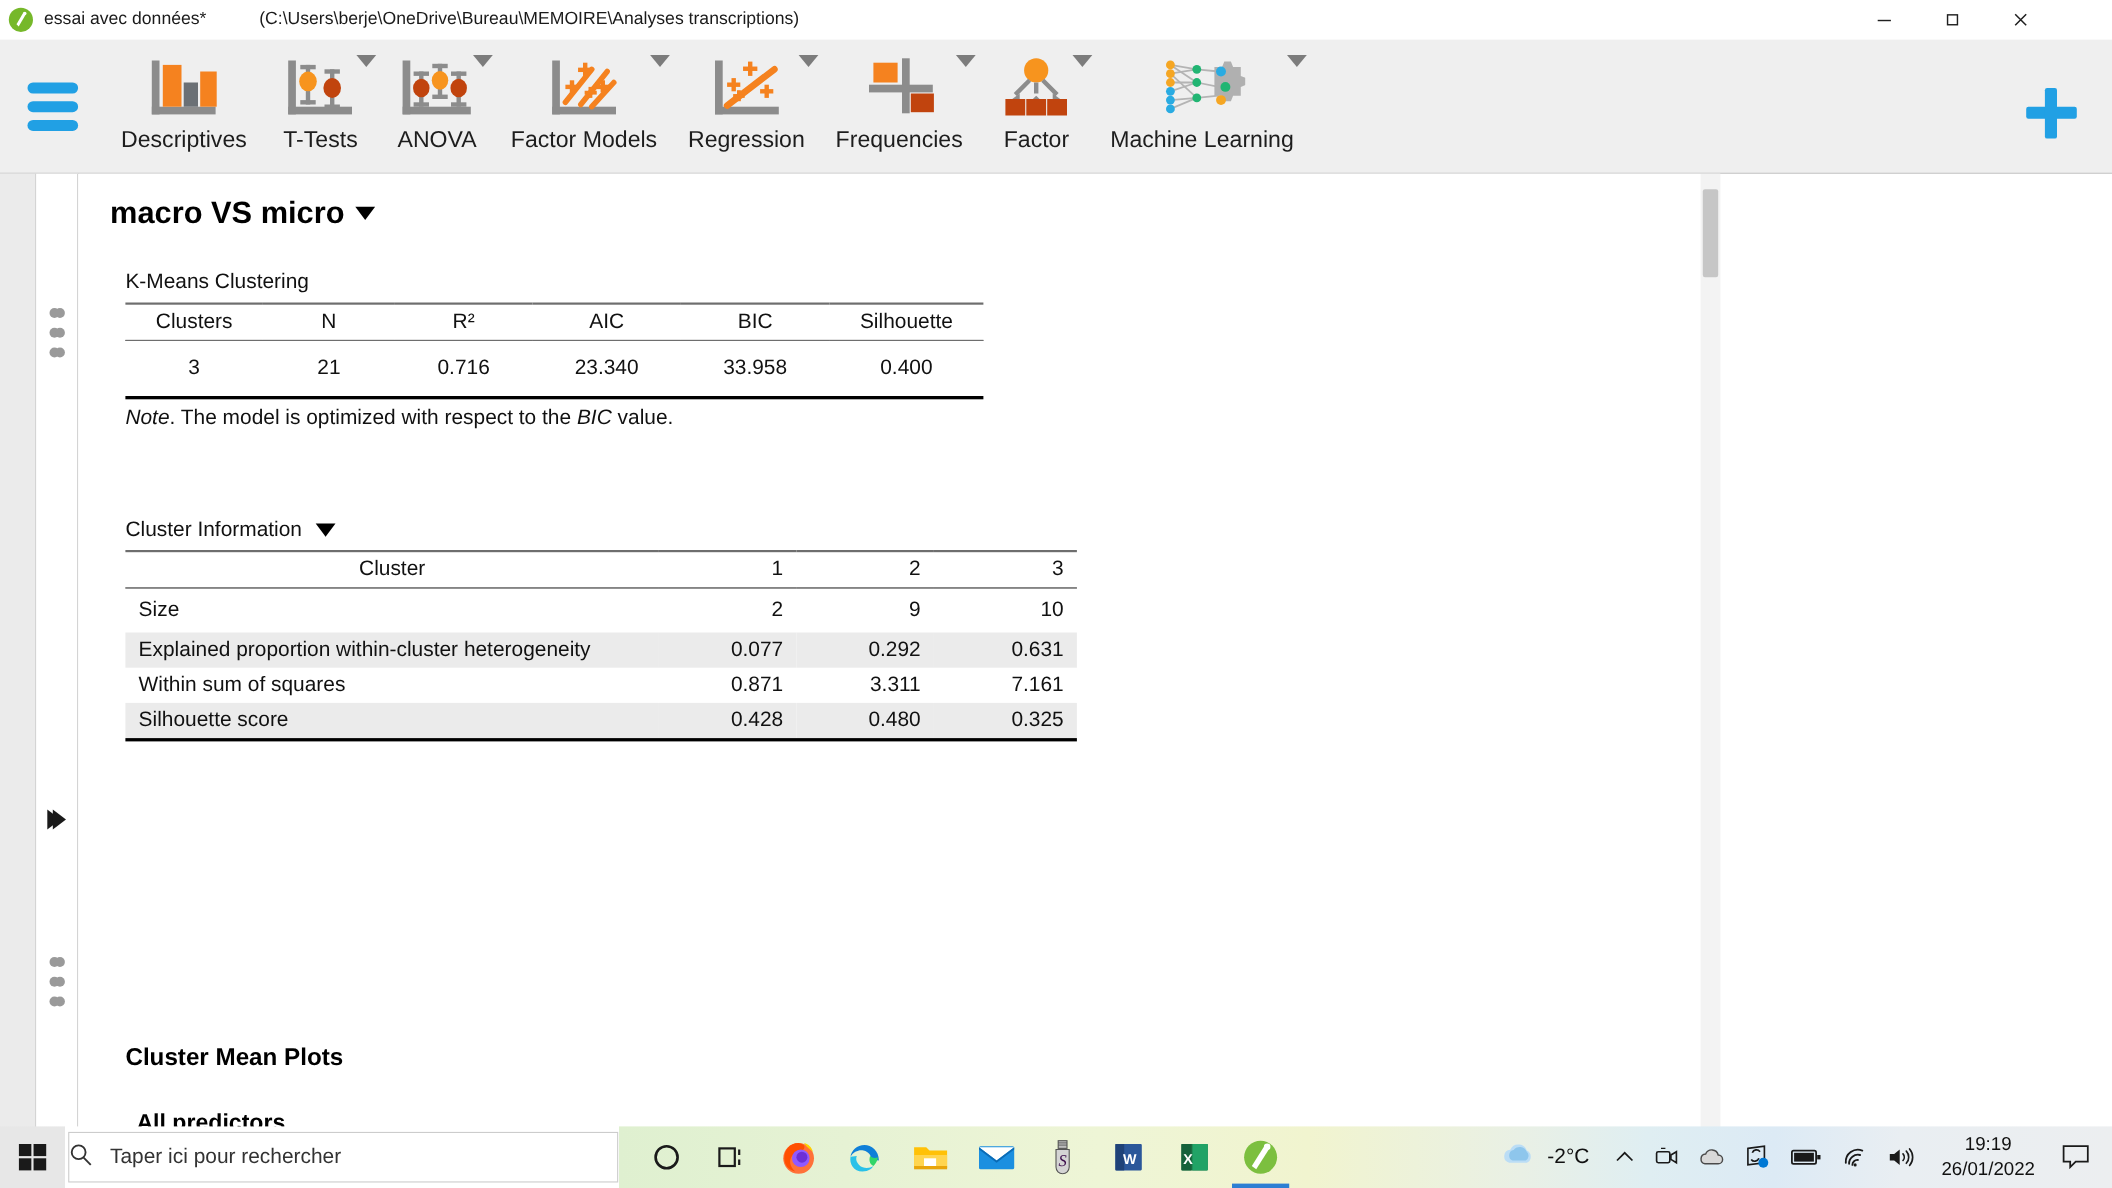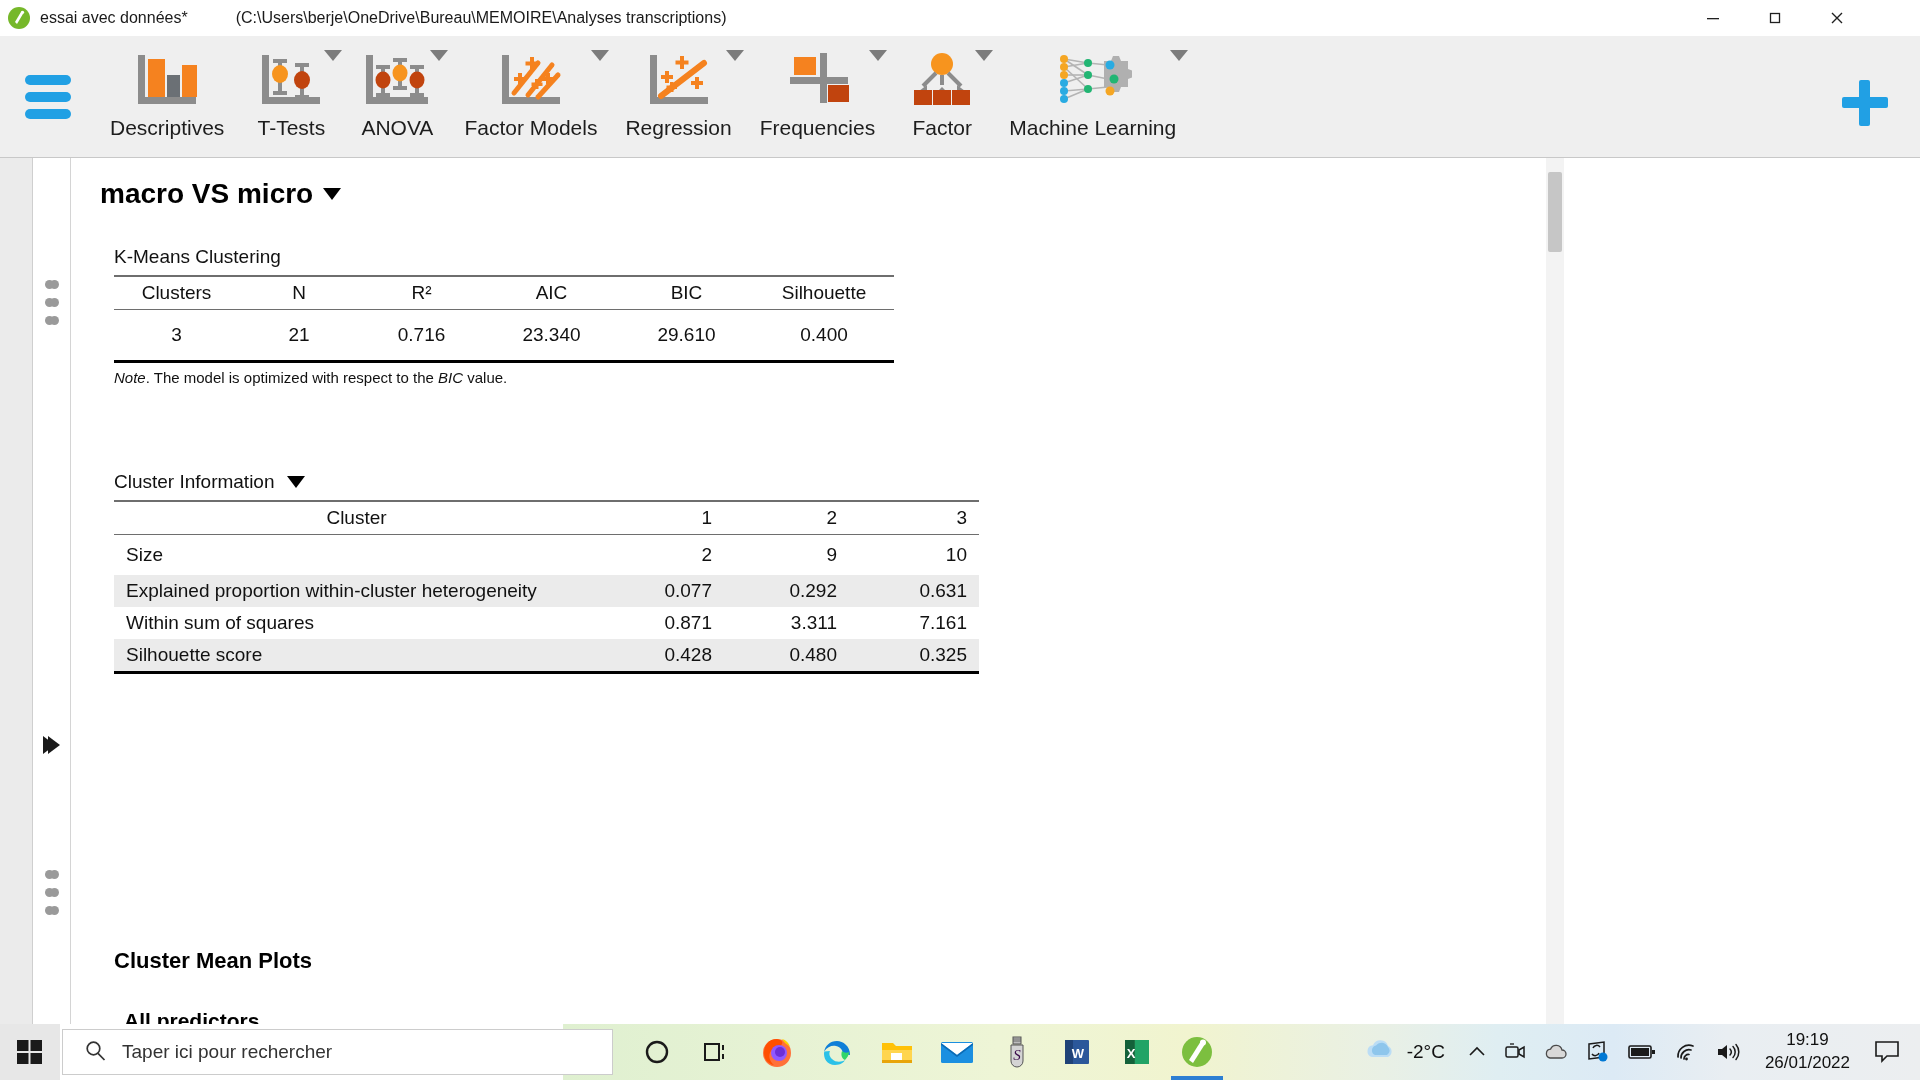--- a/index.html
+++ b/index.html
@@ -126,21 +126,21 @@
   .table-block { position: absolute; left: 42px; }
   .tbl-caption { font-size: 19px; color: #111; margin-bottom: 7px; }
   .tbl-caption.with-caret { display: flex; align-items: center; gap: 12px; }
   table.jtbl { border-collapse: collapse; font-size: 19px; color: #111; }
   table.jtbl th, table.jtbl td {
     padding: 5px 12px; font-weight: normal; white-space: nowrap;
   }
   table.jtbl thead tr th { border-top: 2px solid #6e6e6e; border-bottom: 1px solid #6e6e6e; }
   table.jtbl tbody tr:last-child td { }
   .tbl-bottom-rule { border-top: 3px solid #000; margin-top: 0; }
-  .tbl-note { font-size: 15px; color: #111; margin-top: 6px; }
+  .tbl-note { font-size: 19px; color: #111; margin-top: 6px; }
   .tbl-note i { font-style: italic; }
   .num { text-align: right; }
   .ctr { text-align: center; }
   .zebra { background: #ebebeb; }
 
   .section-head {
     position: absolute; left: 42px; font-size: 22px; font-weight: bold; color: #000;
   }
   .sub-head {
     position: absolute; left: 52px; font-size: 21px; font-weight: bold; color: #000;
@@ -149,22 +149,22 @@
   
   .taskbar {
     position: absolute; left: 0; bottom: 0; width: 1920px; height: 56px;
     background: linear-gradient(90deg,#e7e7e7 0%,#e7e7e7 3.1%,#ffffff 3.1%,#ffffff 29.3%,
       #dff0d0 29.3%, #e6f2d4 40%, #eef5d6 52%, #f1f4cf 62%, #e9f0e5 72%, #dfeef2 78%,
       #dceaf5 84%, #e9eef2 90%, #eceef0 100%);
     display: flex; align-items: center;
   }
   .start-btn { width: 60px; height: 56px; display: flex; align-items: center; justify-content: center; }
   .search-box {
-    width: 551px; height: 46px; background: #ffffff; border: 1px solid #cccccc;
-    display: flex; align-items: center; gap: 16px; padding-left: 22px; margin-left: 2px;
+    width: 500px; height: 46px; background: #ffffff; border: 1px solid #cccccc;
+    display: flex; align-items: center; gap: 16px; margin-left: 2px;
   }
   .search-box .ph { font-size: 19px; color: #333; }
   .tb-icons { display: flex; align-items: center; height: 56px; margin-left: 14px; }
   .tb-icon {
     width: 60px; height: 56px; display: flex; align-items: center; justify-content: center;
     position: relative;
   }
   .tb-icon .underline {
     position: absolute; bottom: 0; left: 8px; width: 44px; height: 4px; background: #2d7fd3;
   }
@@ -450,21 +450,21 @@
               <th class="ctr" style="width:135px">BIC</th>
               <th class="ctr" style="width:140px">Silhouette</th>
             </tr>
           </thead>
           <tbody>
             <tr style="height:50px;">
               <td class="ctr">3</td>
               <td class="ctr">21</td>
               <td class="ctr">0.716</td>
               <td class="ctr">23.340</td>
-              <td class="ctr">29.610</td>
+              <td class="ctr">33.958</td>
               <td class="ctr">0.400</td>
             </tr>
           </tbody>
         </table>
         <div class="tbl-bottom-rule"></div>
         <div class="tbl-note">
           <i>Note</i><span>. The model is optimized with respect to the </span><i>BIC</i><span> value.</span>
         </div>
       </div>
 

